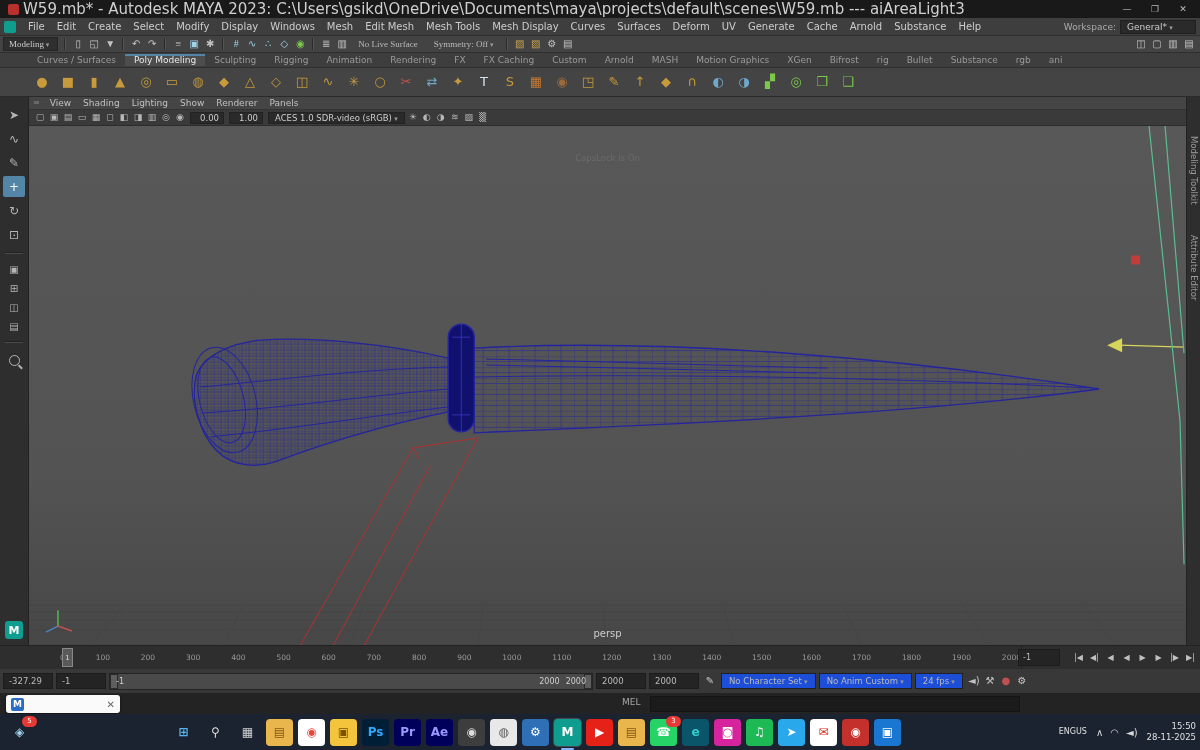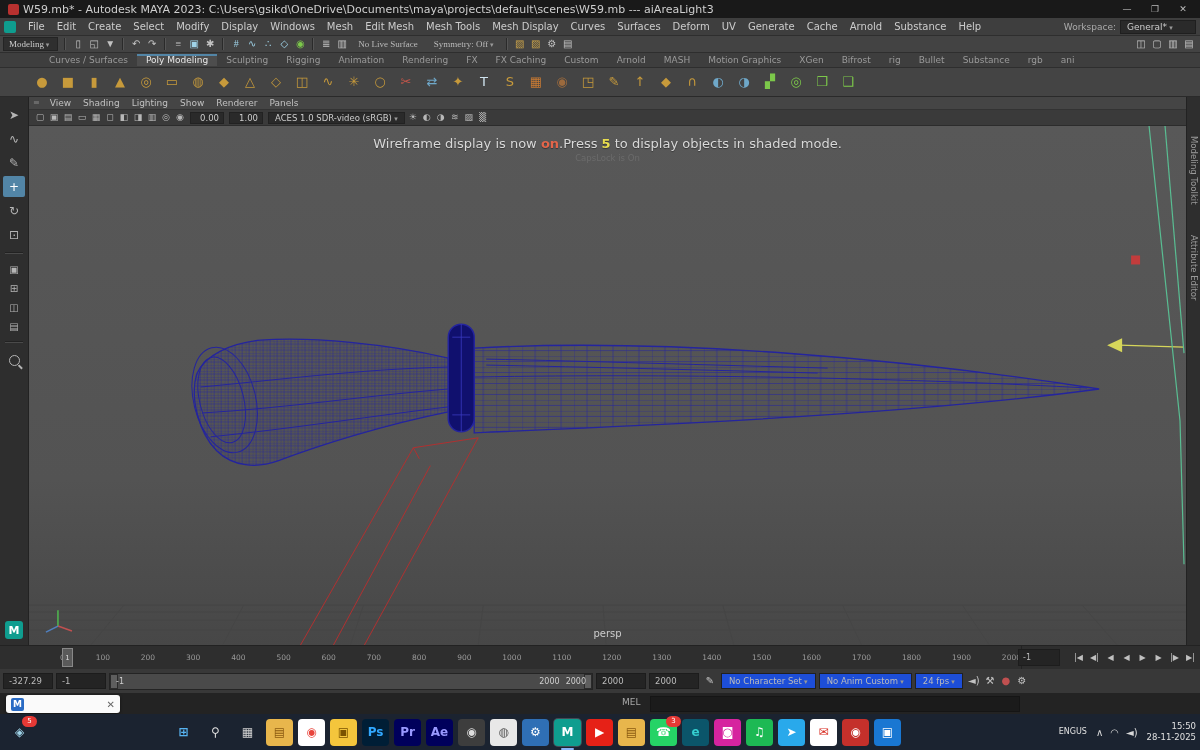--- a/index.html
+++ b/index.html
@@ -7,21 +7,21 @@
   #app{position:relative;width:1200px;height:750px;background:#3a3a3a;}
   .row{position:absolute;left:0;right:0;display:flex;align-items:center;}
   .flex1{flex:1;}
   i{font-style:normal;}
   .vsep{width:1px;height:12px;background:#2a2a2a;border-right:1px solid #555;margin:0 4px;flex:none;}
   .caret::after{content:" ▾";font-size:7px;color:#999;}
 
   
   .titlebar{top:0;height:18px;background:#191919;padding:0 4px;z-index:30;}
   .titlebar .appico{width:11px;height:11px;border-radius:2px;background:#b8312f;margin:0 4px;flex:none;}
-  .titlebar .title{color:#cfcfcf;font-size:11px;white-space:nowrap;overflow:hidden;}
+  .titlebar .title{color:#cfcfcf;font-size:15px;white-space:nowrap;overflow:hidden;}
   .wctl{margin-left:auto;display:flex;gap:2px;}
   .wctl span{width:26px;height:16px;display:flex;align-items:center;justify-content:center;color:#bbb;font-size:9px;}
 
   
   .menubar{top:18px;height:17px;background:#3e3e3e;border-bottom:1px solid #2e2e2e;padding:0 4px;z-index:29;}
   .menubar .appico{width:12px;height:12px;border-radius:2px;background:#0f9d8f;margin-right:6px;flex:none;}
   .menus{display:flex;}
   .menu{padding:0 6px;color:#cccccc;font-size:10px;white-space:nowrap;}
   .wsp{margin-left:auto;display:flex;align-items:center;gap:4px;}
   .wsp-label{color:#aaa;font-size:9px;}
@@ -29,21 +29,21 @@
 
   
   .statusline{top:35px;height:17px;background:#434343;border-bottom:1px solid #2e2e2e;padding:0 3px;z-index:28;font-family:Liberation Serif, serif;}
   .mode{background:#2f2f2f;border:1px solid #242424;padding:1px 8px 1px 5px;font-size:9px;color:#ccc;margin-right:2px;}
   .igroup{display:flex;align-items:center;}
   .ticon{width:16px;height:15px;display:flex;align-items:center;justify-content:center;flex:none;}
   .ticon i{color:var(--ic,#c2c2c2);font-size:10px;line-height:1;}
   .slabel{color:#bbb;font-size:9px;margin:0 8px;white-space:nowrap;}
 
   
-  .shelftabs{top:52px;height:15px;background:#3e3e3e;border-bottom:1px solid#2e2e2e;padding-left:40px;z-index:27;text-align:right;}
+  .shelftabs{top:52px;height:15px;background:#3e3e3e;border-bottom:1px solid#2e2e2e;padding-left:28px;z-index:27;text-align:right;}
   .stab{padding:1px 9px;font-size:9px;color:#9a9a9a;white-space:nowrap;}
   .stab.active{background:#4d4d4d;color:#e8e8e8;box-shadow:inset 0 2px 0 #5285a6;}
 
   
   .shelficons{top:67px;height:29px;background:#444;border-bottom:1px solid #2a2a2a;padding-left:30px;gap:2px;z-index:26;}
   .sicon{width:24px;height:24px;display:flex;align-items:center;justify-content:center;border-radius:2px;flex:none;}
   .sicon i{color:var(--ic,#c79a3b);font-size:13px;line-height:1;}
 
   
   .main{position:absolute;top:96px;left:0;right:0;height:549px;display:flex;}
@@ -552,21 +552,20 @@
             <path d="M1138,0 L1157,228"></path>
           </g>
 
           <g stroke-width="1.5">
             <line x1="29" y1="502" x2="29" y2="486" stroke="#4fba4f"></line>
             <line x1="29" y1="502" x2="43" y2="507" stroke="#c05050"></line>
             <line x1="29" y1="502" x2="17" y2="508" stroke="#5080c0"></line>
           </g>
         </svg>
 
-        <div class="vpmsg"><span>Wireframe display is now </span><span class="on">on</span><span>.Press </span><span class="key">5</span><span> to display objects in shaded mode.</span></div>
         <div class="vphint">CapsLock is On</div>
         <div class="persp">persp</div>
       </div>
     </div>
 
     <div class="rstrip">
 
     <span class="vtab">Modeling Toolkit</span>
         <span class="vtab">Attribute Editor</span>
       </div>

